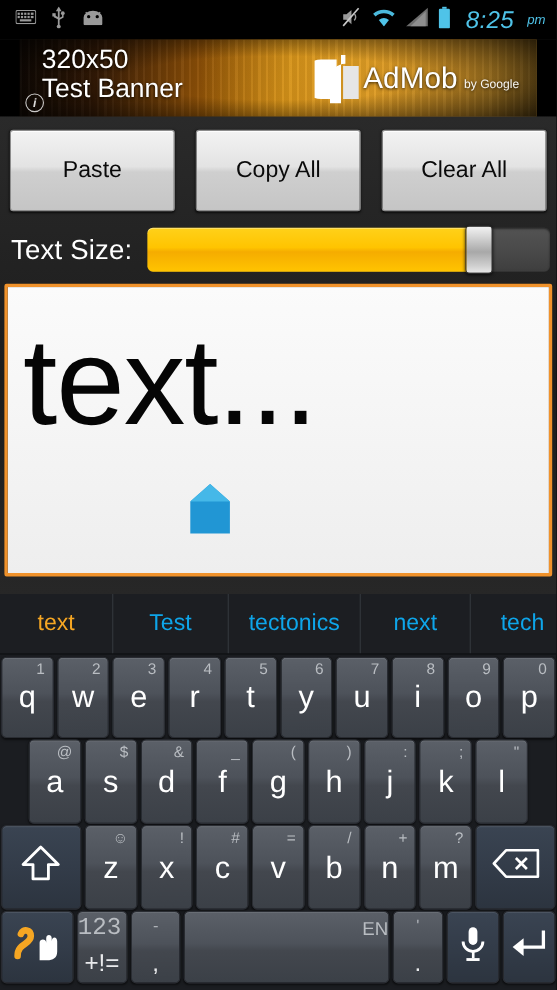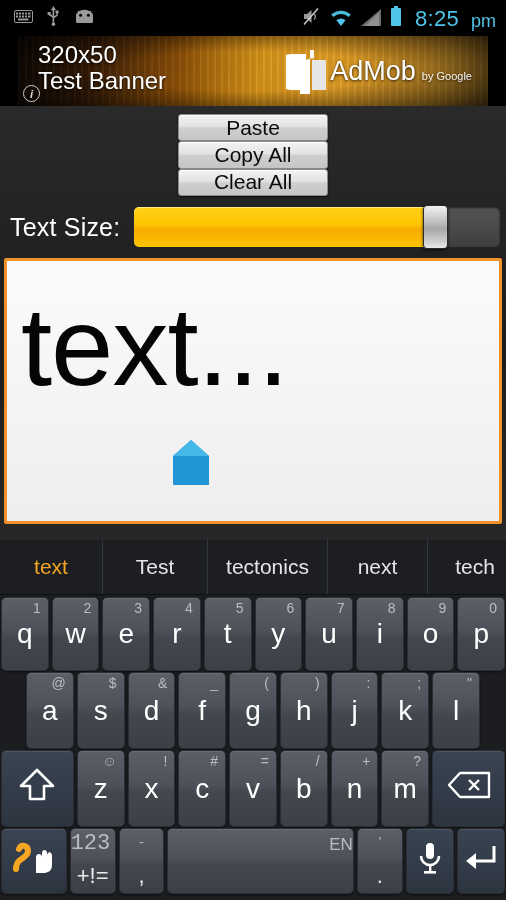--- a/index.html
+++ b/index.html
@@ -10,26 +10,26 @@
     overflow:hidden;
   }
   #screen { position:relative; width:506px; height:900px; background:#1d1d1d; }
 
   
   .statusbar {
     position:absolute; top:0; left:0; width:506px; height:36px;
     background:#000; display:flex; align-items:center;
   }
   .sb-left { display:flex; align-items:center; gap:14px; padding-left:14px; }
-  .sb-right { margin-left:auto; display:flex; align-items:flex-end; gap:9px; padding-right:10px; }
+  .sb-right { margin-left:auto; display:flex; align-items:center; gap:9px; padding-right:10px;font-style:italic; }
   .sb-time {
     color:#4fc3e8; font-size:22px; letter-spacing:.3px; line-height:1;
     margin-left:4px; font-weight:400;
   }
-  .sb-pm { color:#4fc3e8; font-size:18px; margin-left:3px; line-height:1; }
+  .sb-pm { color:#4fc3e8; font-size:12px; margin-left:3px; line-height:1; }
 
   
   .adwrap {
     position:absolute; top:36px; left:0; width:506px; height:70px;
     background:#000; display:flex; align-items:flex-end; justify-content:center;
   }
   .ad {
     position:relative; width:470px; height:70px; overflow:hidden;
     background:
       radial-gradient(circle at 78% 40%, rgba(255,196,60,.55) 0 18%, rgba(0,0,0,0) 55%),
@@ -67,21 +67,21 @@
 
   
   .appbody {
     position:absolute; top:106px; left:0; width:506px; height:434px;
     background:linear-gradient(180deg,#2a2a2a 0%,#1c1c1c 55%,#272727 100%);
   }
 
   
   .btnrow {
     display:flex; justify-content:space-between; align-items:center;
-    padding:8px 9px 0 9px; height:90px;flex-direction:column;
+    padding:8px 9px 0 9px; height:90px;
   }
   .btn {
     width:150px; height:74px;
     background:linear-gradient(180deg,#f3f3f3 0%,#e3e3e3 45%,#cfcfcf 52%,#c5c5c5 100%);
     border:1px solid #8c8c8c;
     border-radius:3px;
     box-shadow:0 1px 2px rgba(0,0,0,.7), inset 0 1px 0 rgba(255,255,255,.9);
     color:#0a0a0a; font-size:21px;
     display:flex; align-items:center; justify-content:center;
     cursor:pointer;
@@ -139,21 +139,21 @@
     position:absolute; top:540px; left:0; width:506px; height:360px;
     background:#1b1d21;
   }
   .suggestbar {
     height:55px; display:flex; align-items:stretch;
     background:#1c1e22; border-bottom:1px solid #0d0f11;
     overflow:hidden;
   }
   .sugg {
     display:flex; align-items:center; justify-content:center;
-    color:#e5e5e5; font-size:21px; white-space:nowrap;
+    color:#0ea5e9; font-size:21px; white-space:nowrap;
     border-right:1px solid #34383d; padding:0 10px;
     cursor:pointer; flex:0 0 auto;
   }
   .sugg.active { color:#f5a623; }
 
   .krow { display:flex; justify-content:center; align-items:stretch; gap:3px; padding:0 1px; }
   .krow.r1 { height:76px; padding-top:2px; }
   .krow.r2 { height:78px; padding-top:1px; }
   .krow.r3 { height:78px; padding-top:1px; }
   .krow.r4 { height:70px; padding-top:1px; padding-bottom:3px; }

